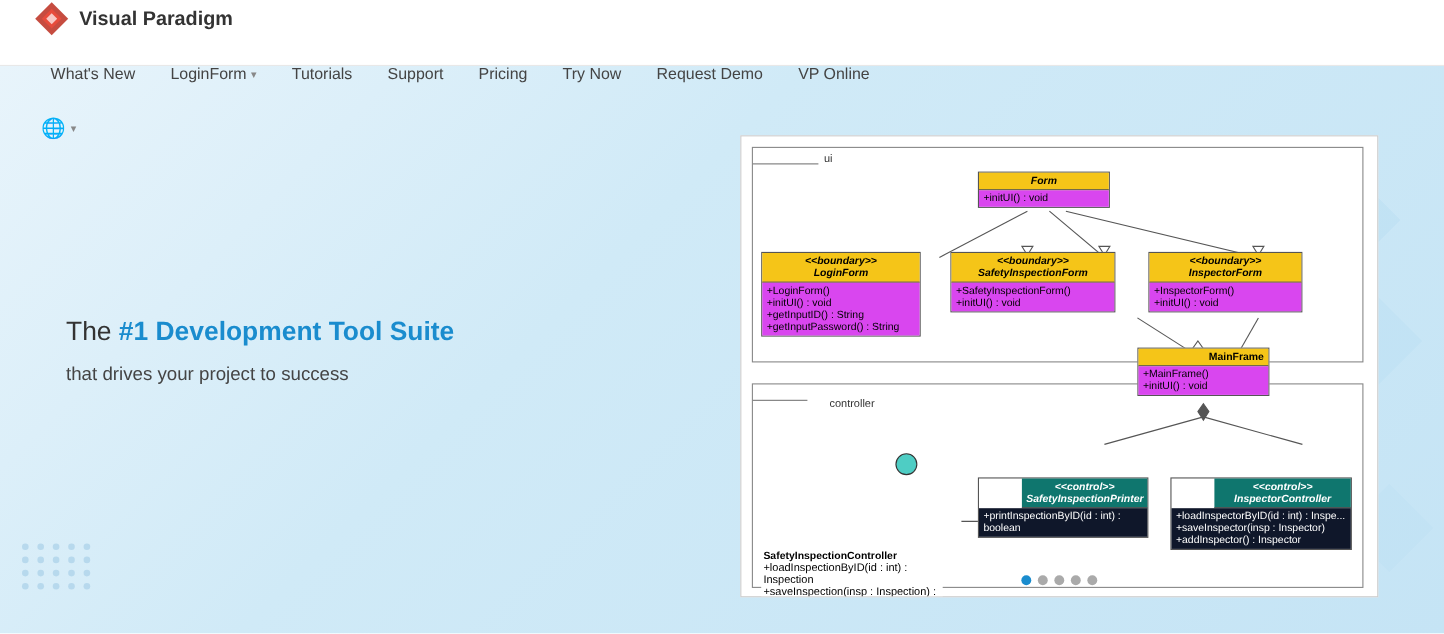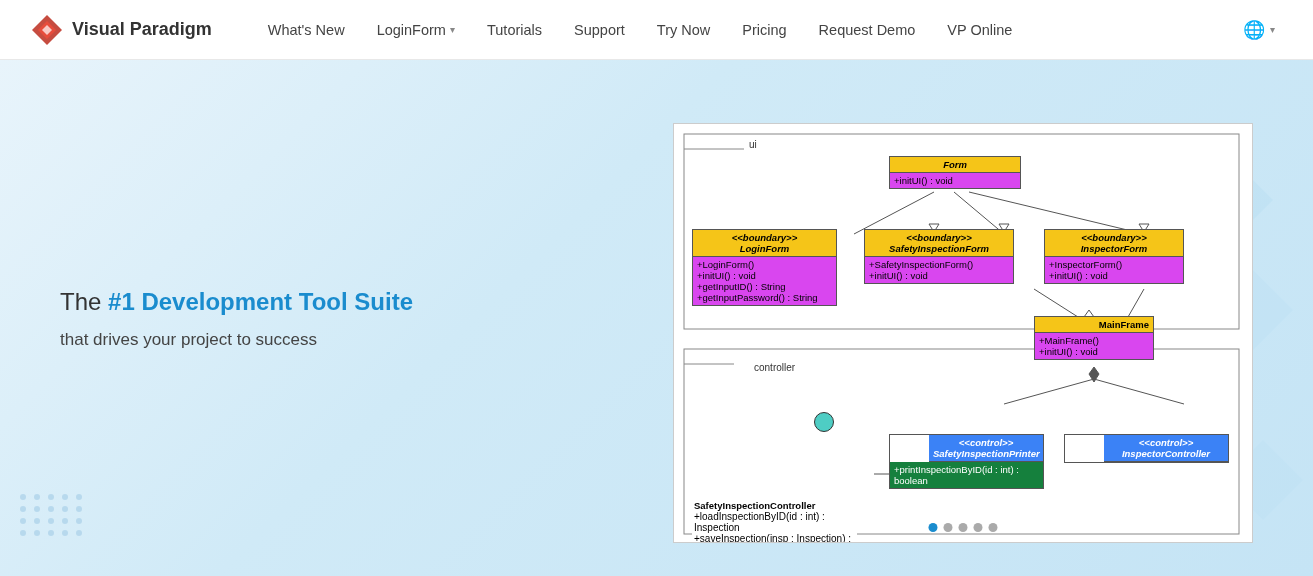--- a/index.html
+++ b/index.html
@@ -7,20 +7,21 @@
 
     
     .navbar {
       display: flex;
       padding: 0 30px;
       height: 60px;
       background: #fff;
       border-bottom: 1px solid #e8e8e8;
       position: relative;
       z-index: 10;
+      flex-direction: column;
     }
     .logo-area {
       display: flex;
       align-items: center;
       gap: 8px;
       margin-right: 40px;
       text-decoration: none;
     }
     .logo-diamond {
       width: 34px;
@@ -167,26 +168,26 @@
       font-size: 9.5px;
     }
     .uml-box-header {
       background: #f5c518;
       border-bottom: 1px solid #555;
       padding: 2px 4px;
       text-align: center;
       font-style: italic;
       font-weight: bold;
     }
-    .uml-box-header.teal { background: #3b82f6; color: #fff; margin-left: 39px; }
+    .uml-box-header.teal { background: #0f766e; color: #fff; margin-left: 39px; }
     .uml-box-body {
       padding: 2px 4px;
       background: #d946ef;
     }
-    .uml-box-body.teal { background: #15803d; color: #fff; }
+    .uml-box-body.teal { background: #0f172a; color: #fff; }
 
     
     .carousel-dots {
       position: absolute;
       bottom: 10px;
       left: 50%;
       transform: translateX(-50%);
       display: flex;
       gap: 6px;
       align-items: center;
@@ -237,26 +238,26 @@
           <span>Tutorials</span>
         </a>
     </li>
     <li>
       <a href="#">
           <span>Support</span>
         </a>
     </li>
     <li>
       <a href="#">
+          <span>Pricing</span>
+        </a>
+    </li>
+    <li>
+      <a href="#">
           <span>Try Now</span>
-        </a>
-    </li>
-    <li>
-      <a href="#">
-          <span>Pricing</span>
         </a>
     </li>
     <li>
       <a href="#">
           <span>Request Demo</span>
         </a>
     </li>
     <li>
       <a href="#">
           <span>VP Online</span>
@@ -340,21 +341,21 @@
         <line x1="420" y1="255" x2="330" y2="280" stroke="#555" stroke-width="1"></line>
         <line x1="420" y1="255" x2="510" y2="280" stroke="#555" stroke-width="1"></line>
 
         <polygon points="420,258 415,250 420,243 425,250" fill="#555" stroke="#555" stroke-width="1"></polygon>
 
         <line x1="200" y1="350" x2="310" y2="350" stroke="#555" stroke-width="1"></line>
       </svg>
 
       <span class="uml-section-label" style="top:15px; left:75px;">ui</span>
 
-      <div class="uml-box" style="left:215px; top:32px; width:132px;">
+      <div class="uml-box" style="left:215px; top:32px; width:120px;">
         <div class="uml-box-header" style="font-style:italic; font-weight:bold;">Form</div>
         <div class="uml-box-body">+initUI() : void</div>
       </div>
 
       <div class="uml-box" style="left:18px; top:105px; width:145px;">
         <div class="uml-box-header">
           &lt;&lt;boundary&gt;&gt;<br>LoginForm
         </div>
         <div class="uml-box-body">
           +LoginForm()<br>+initUI() : void<br>+getInputID() : String<br>+getInputPassword() : String
@@ -404,20 +405,23 @@
           &lt;&lt;control&gt;&gt;<br>SafetyInspectionPrinter
         </div>
         <div class="uml-box-body teal">
           +printInspectionByID(id : int) : boolean
         </div>
       </div>
 
       <div class="uml-box" style="left:390px; top:310px; width:165px;">
         <div class="uml-box-header teal">
           &lt;&lt;control&gt;&gt;<br>InspectorController
+        </div>
+        <div class="uml-box-body teal">
+          +loadInspectorByID(id : int) : Inspe...<br>+saveInspector(insp : Inspector)<br>+addInspector() : Inspector
         </div>
       </div>
 
       <div class="carousel-dots">
         <div class="cdot active"></div>
         <div class="cdot"></div>
         <div class="cdot"></div>
         <div class="cdot"></div>
         <div class="cdot"></div>
       </div>

